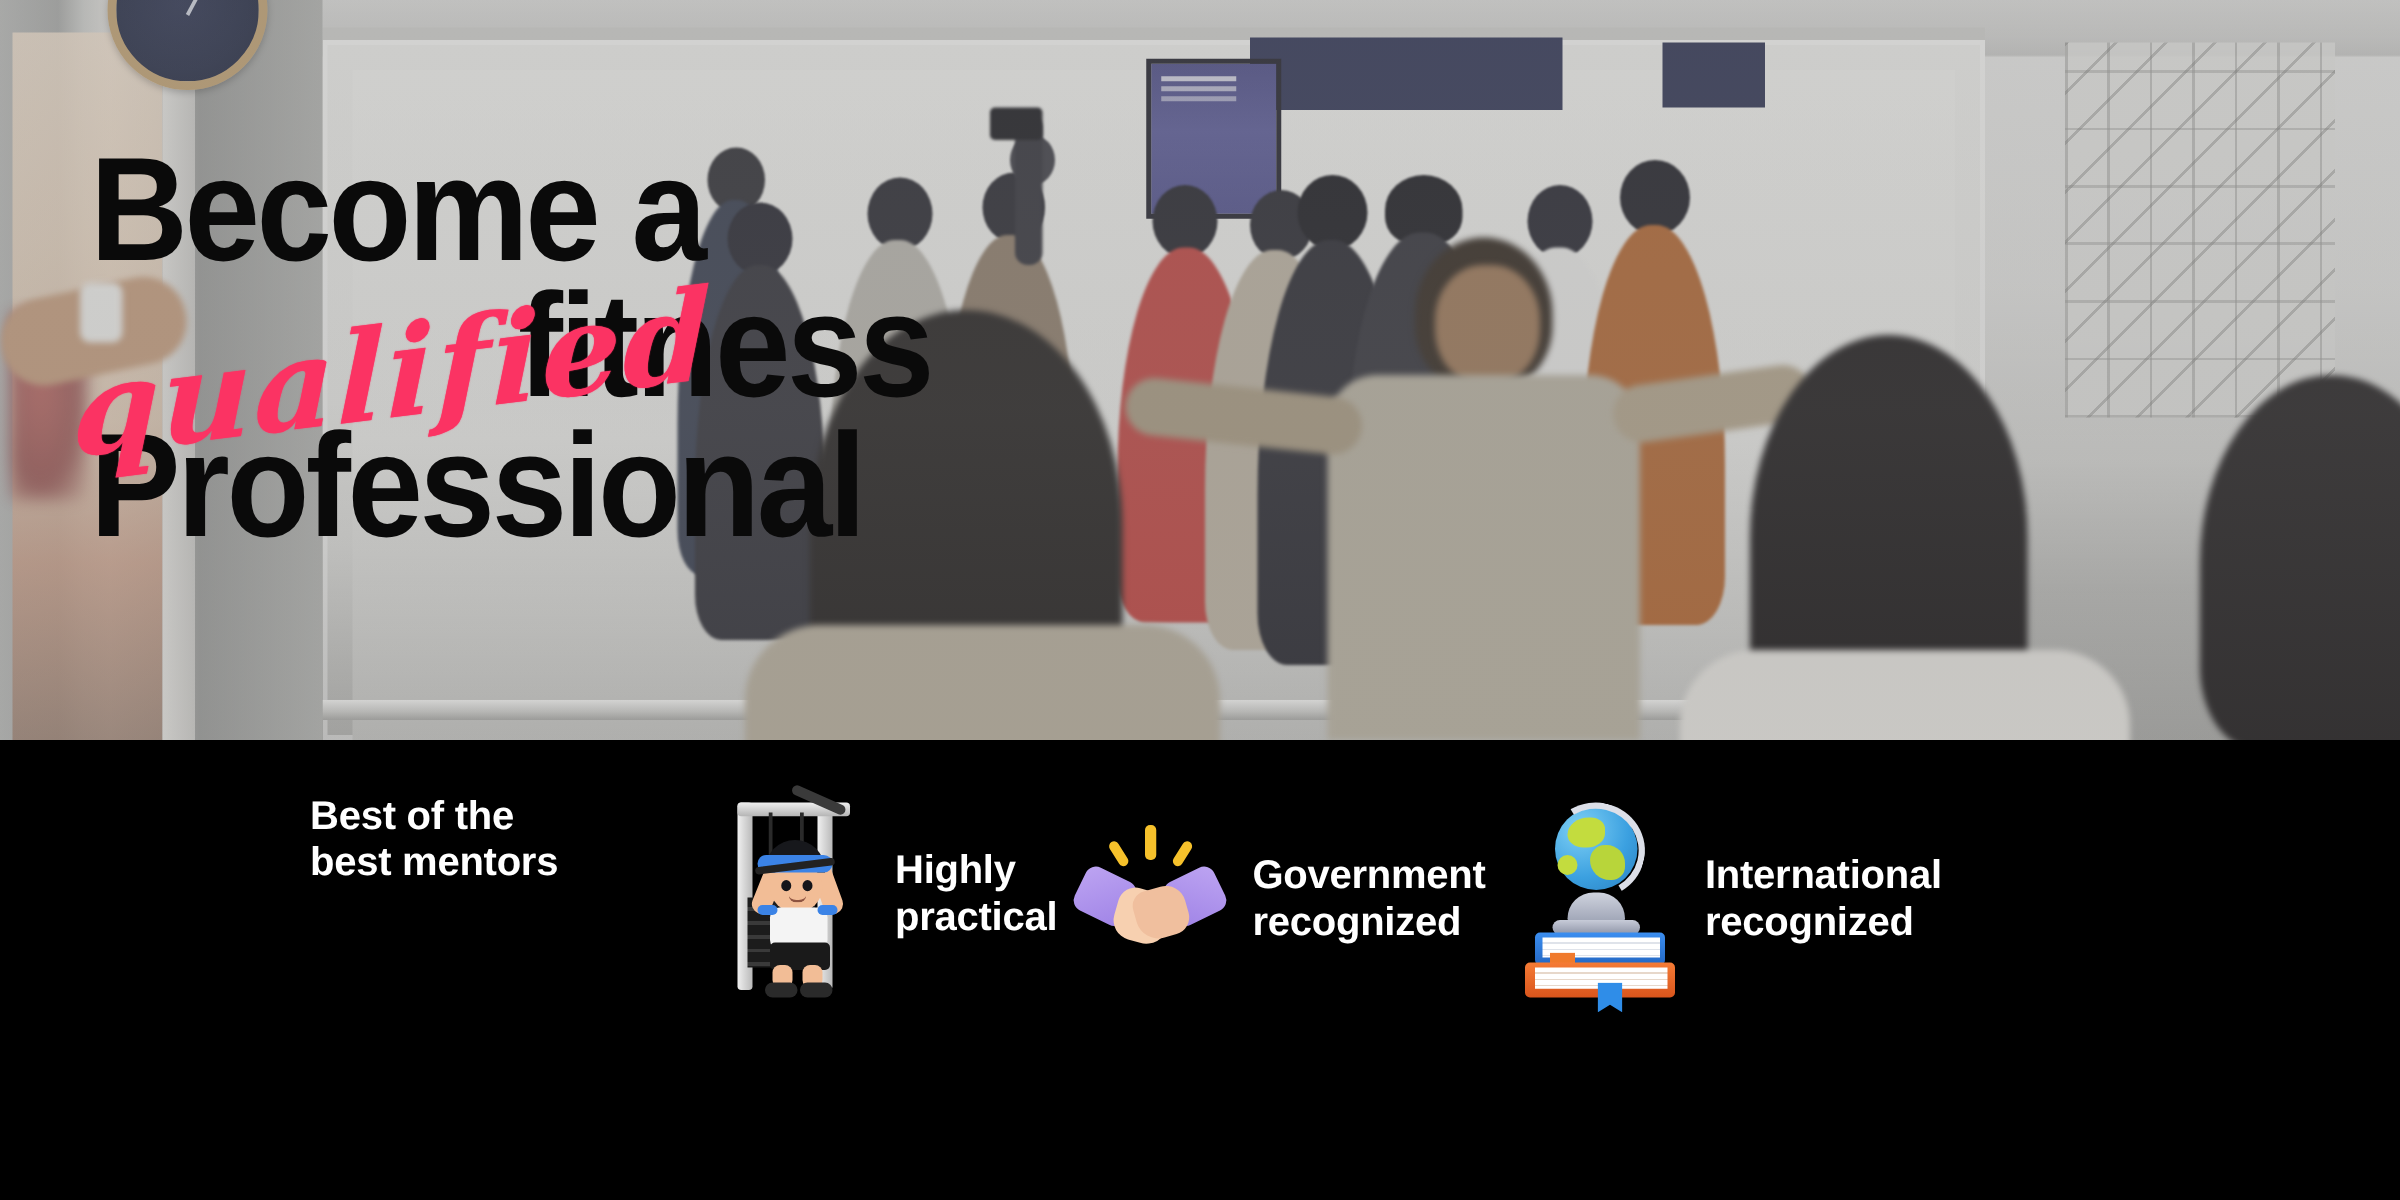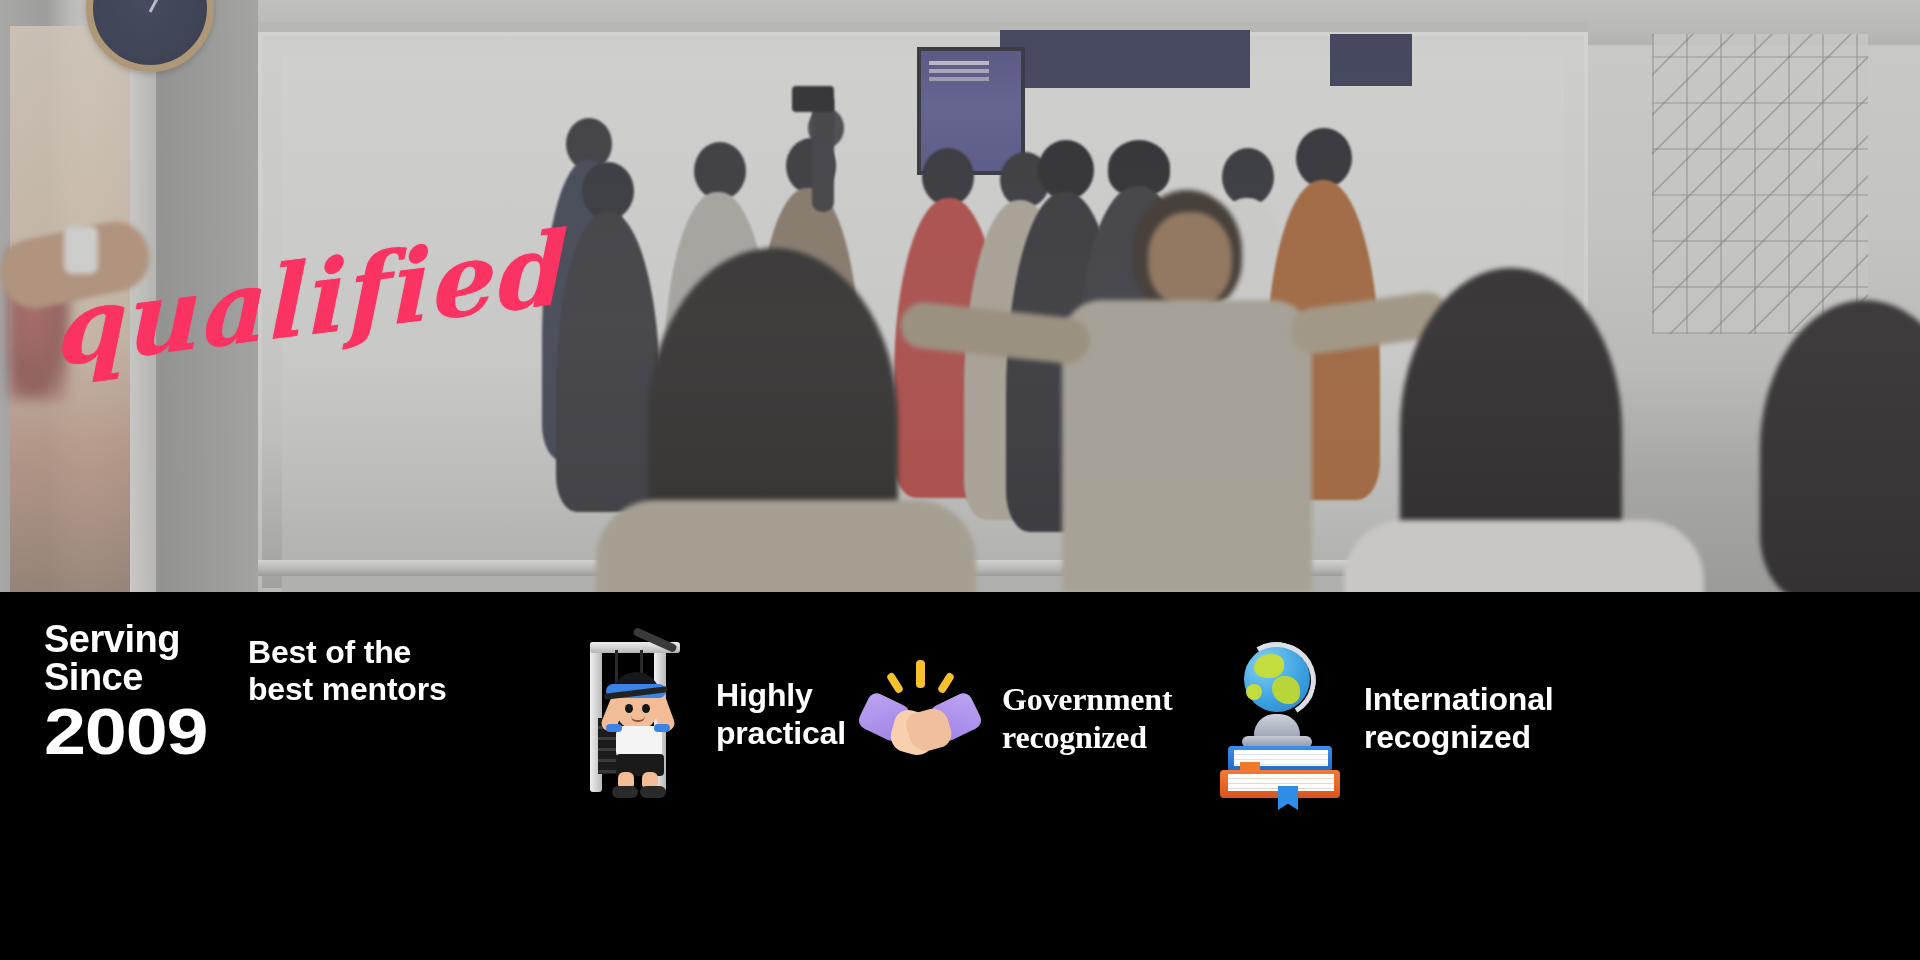--- a/index.html
+++ b/index.html
@@ -393,29 +393,29 @@
     <div class="fg" style="left:1400px; top:268px; width:222px; height:324px; background:#161314; border-radius:50% 50% 22% 22%;"></div>
     <div class="fg" style="left:1344px; top:520px; width:360px; height:96px; background:#e8e6e1; border-radius:60px 60px 0 0;"></div>
 
     <div class="fg" style="left:1760px; top:300px; width:210px; height:300px; background:#1a1718; border-radius:50% 50% 22% 22%;"></div>
     <div class="fg" style="left:0px; top:230px; width:150px; height:70px; background:#c79d7c; border-radius:34px; transform:rotate(-12deg);"></div>
     <div class="fg" style="left:64px; top:226px; width:34px; height:48px; background:#f2f2ef; border-radius:8px;"></div>
 
     <div class="hero-tint"></div>
   </div>
 
+  <div class="headline">
+    <div class="hl-line hl1">Become a</div>
+    <div class="hl-line hl2">fitness</div>
+    <div class="hl-line hl3">Professional</div>
+  </div>
   <div class="script">qualified</div>
 
   <div class="strip">
 
-    <div class="serving">
-      <div class="serving-top">Serving</div>
-      <div class="serving-top">Since</div>
-      <div class="serving-year">2009</div>
-    </div>
 
     <div class="feature" style="left:248px; top:42px;">
       <div class="feature-label">Best of the
 best mentors</div>
     </div>
 
     <div class="feature" style="left:570px; top:40px;">
       <div class="feature-icon">
         <div class="gm-frame"></div>
           <div class="gm-frame2"></div>
@@ -439,21 +439,21 @@
           <div class="gm-cuff r"></div>
         <div class="gm-legL"></div>
           <div class="gm-legR"></div>
         <div class="gm-shoeL"></div>
           <div class="gm-shoeR"></div>
       </div>
       <div class="feature-label">Highly
 practical</div>
     </div>
 
-    <div class="feature" style="left:856px; top:44px;font-family:Liberation Serif, serif;">
+    <div class="feature" style="left:856px; top:44px;">
       <div class="feature-icon">
         <div class="hs-spark s1"></div>
         <div class="hs-spark s2"></div>
         <div class="hs-spark s3"></div>
         <div class="hs-sleeveL"></div>
         <div class="hs-sleeveR"></div>
         <div class="hs-handL"></div>
         <div class="hs-handR"></div>
       </div>
       <div class="feature-label">Government

